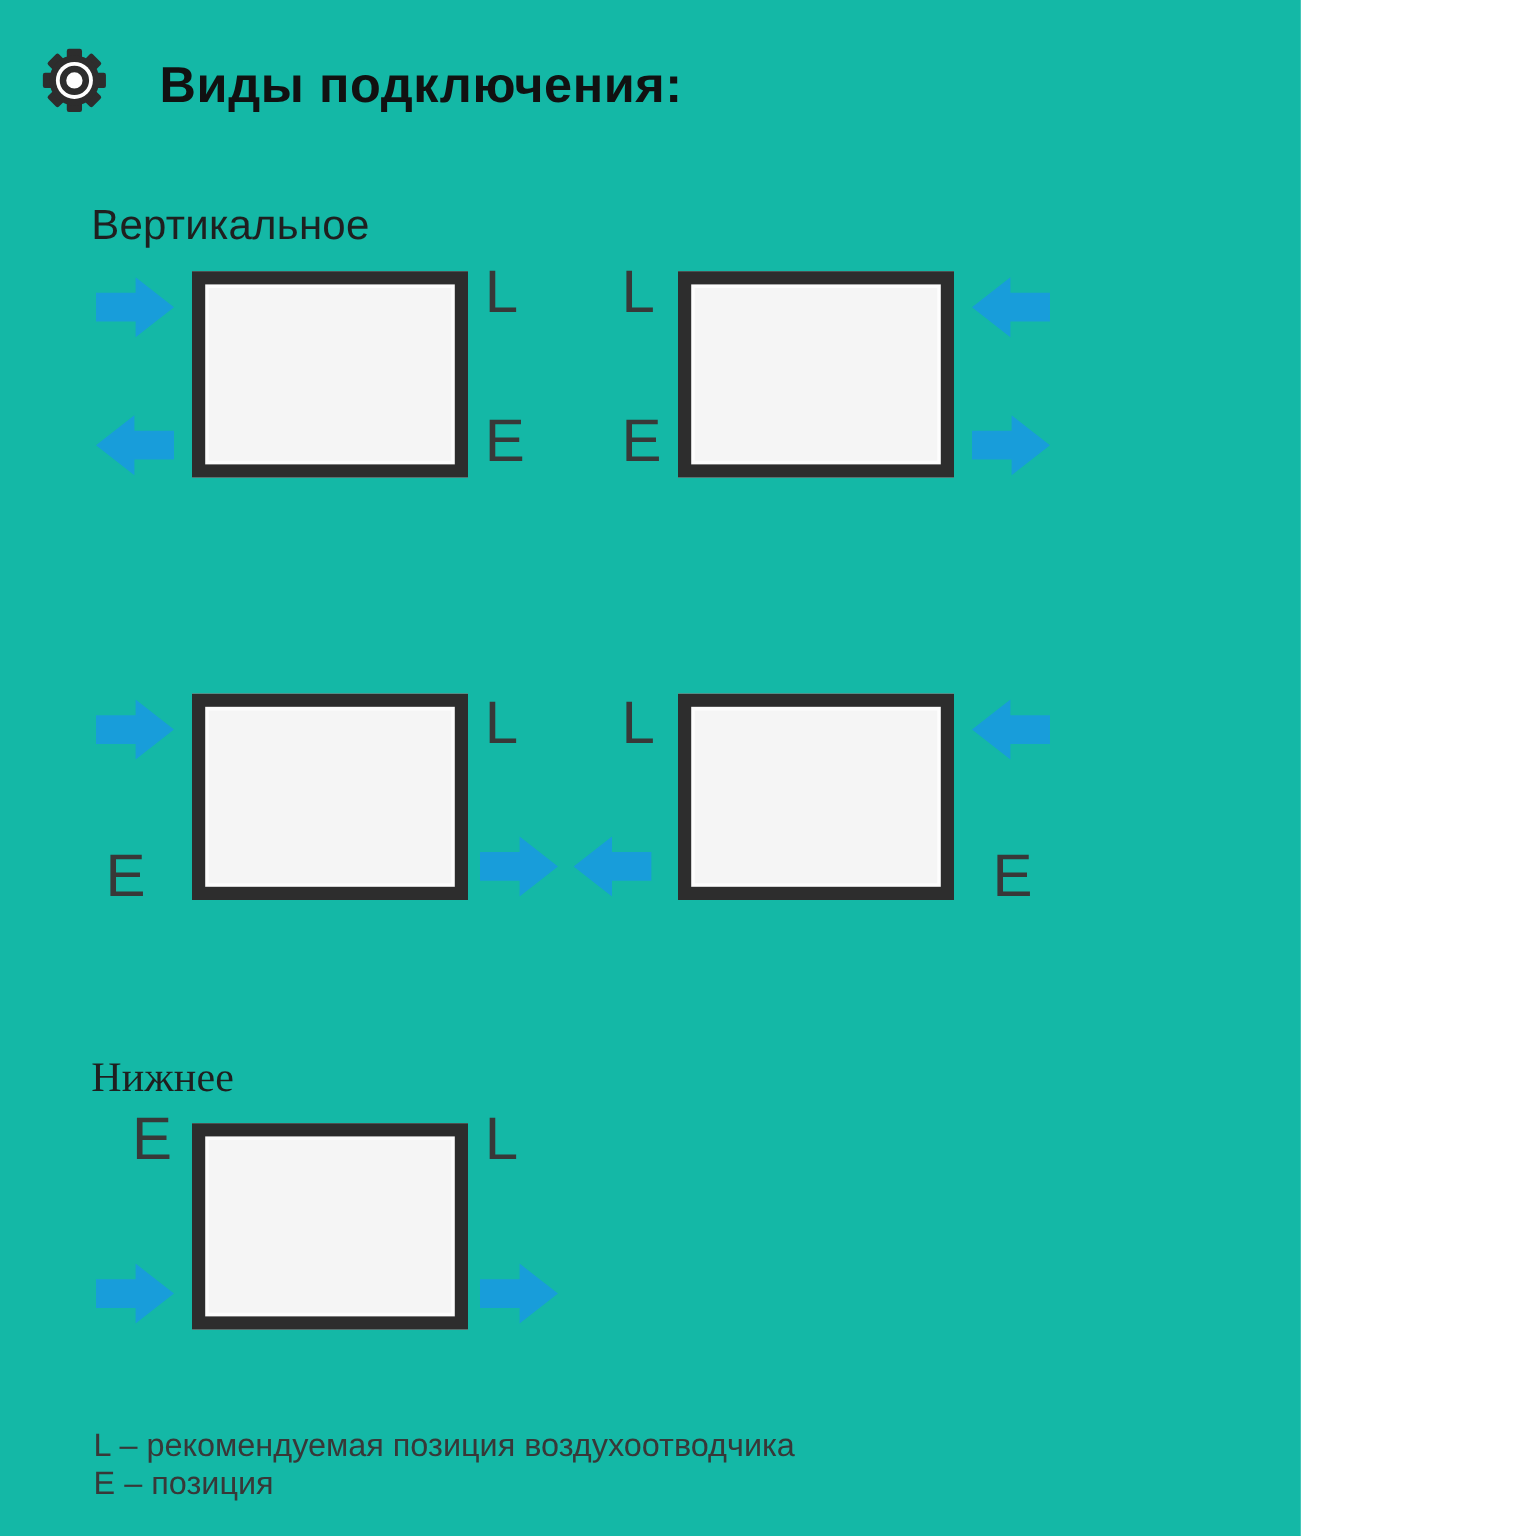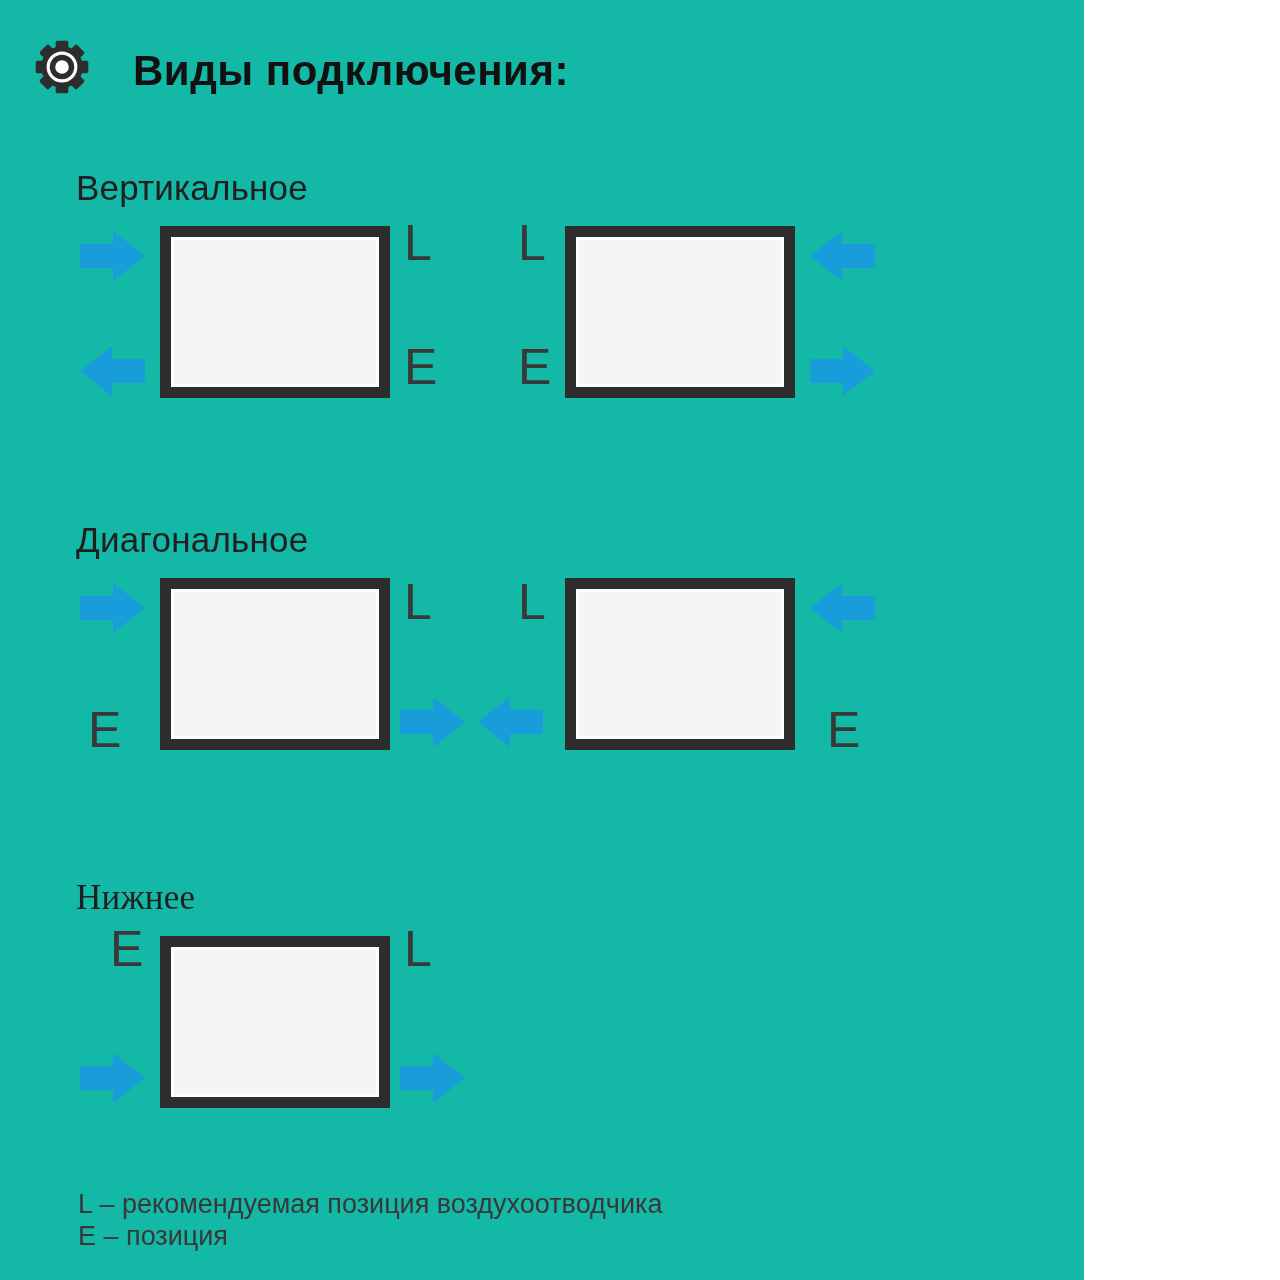--- a/index.html
+++ b/index.html
@@ -90,21 +90,20 @@
     <svg viewBox="0 0 65 50" width="65" height="50">
         <polygon points="0,13 33,13 33,0 65,25 33,50 33,37 0,37"></polygon>
       </svg>
   </span>
   <span class="abs arr" style="left:810px;top:346px;">
     <svg viewBox="0 0 65 50" width="65" height="50">
         <polygon points="0,13 33,13 33,0 65,25 33,50 33,37 0,37"></polygon>
       </svg>
   </span>
 
-  <h2 class="abs sec-h" style="left:76px;top:519px;">Диагональное</h2>
 
   <div class="abs rad" style="left:160px;top:578px;"></div>
   <span class="abs arr" style="left:80px;top:583px;">
     <svg viewBox="0 0 65 50" width="65" height="50">
         <polygon points="0,13 33,13 33,0 65,25 33,50 33,37 0,37"></polygon>
       </svg>
   </span>
   <div class="abs pl" style="left:88px;top:705px;">E</div>
   <div class="abs pl" style="left:404px;top:577px;">L</div>
   <span class="abs arr" style="left:400px;top:697px;">

